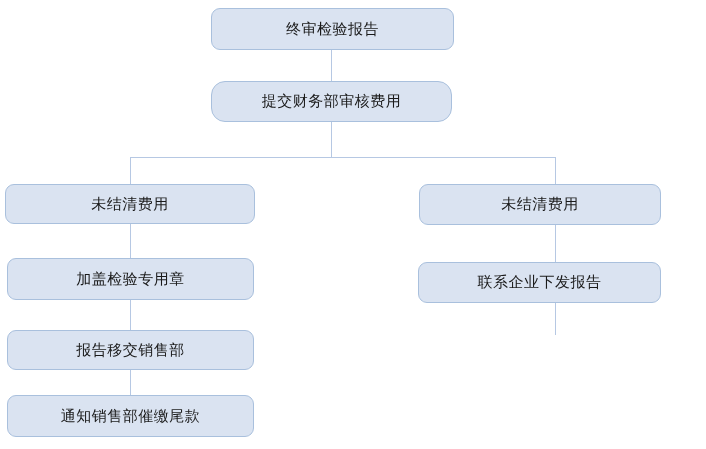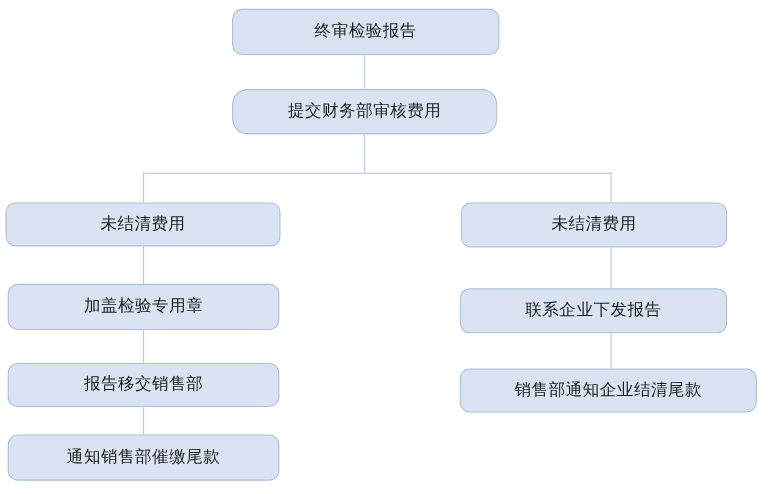--- a/index.html
+++ b/index.html
@@ -83,21 +83,18 @@
   </div>
 
   <div class="node" style="left:418px; top:262px; width:243px; height:41px;">
     <span class="node-label">联系企业下发报告</span>
   </div>
 
   <div class="node" style="left:7px; top:330px; width:247px; height:40px;">
     <span class="node-label">报告移交销售部</span>
   </div>
 
-  <div class="node" style="left:418px; top:335px; width:270px; height:40px;">
-    <span class="node-label">销售部通知企业结清尾款</span>
-  </div>
 
   <div class="node" style="left:7px; top:395px; width:247px; height:42px;">
     <span class="node-label">通知销售部催缴尾款</span>
   </div>
 
 </div>
 
 </body></html>

